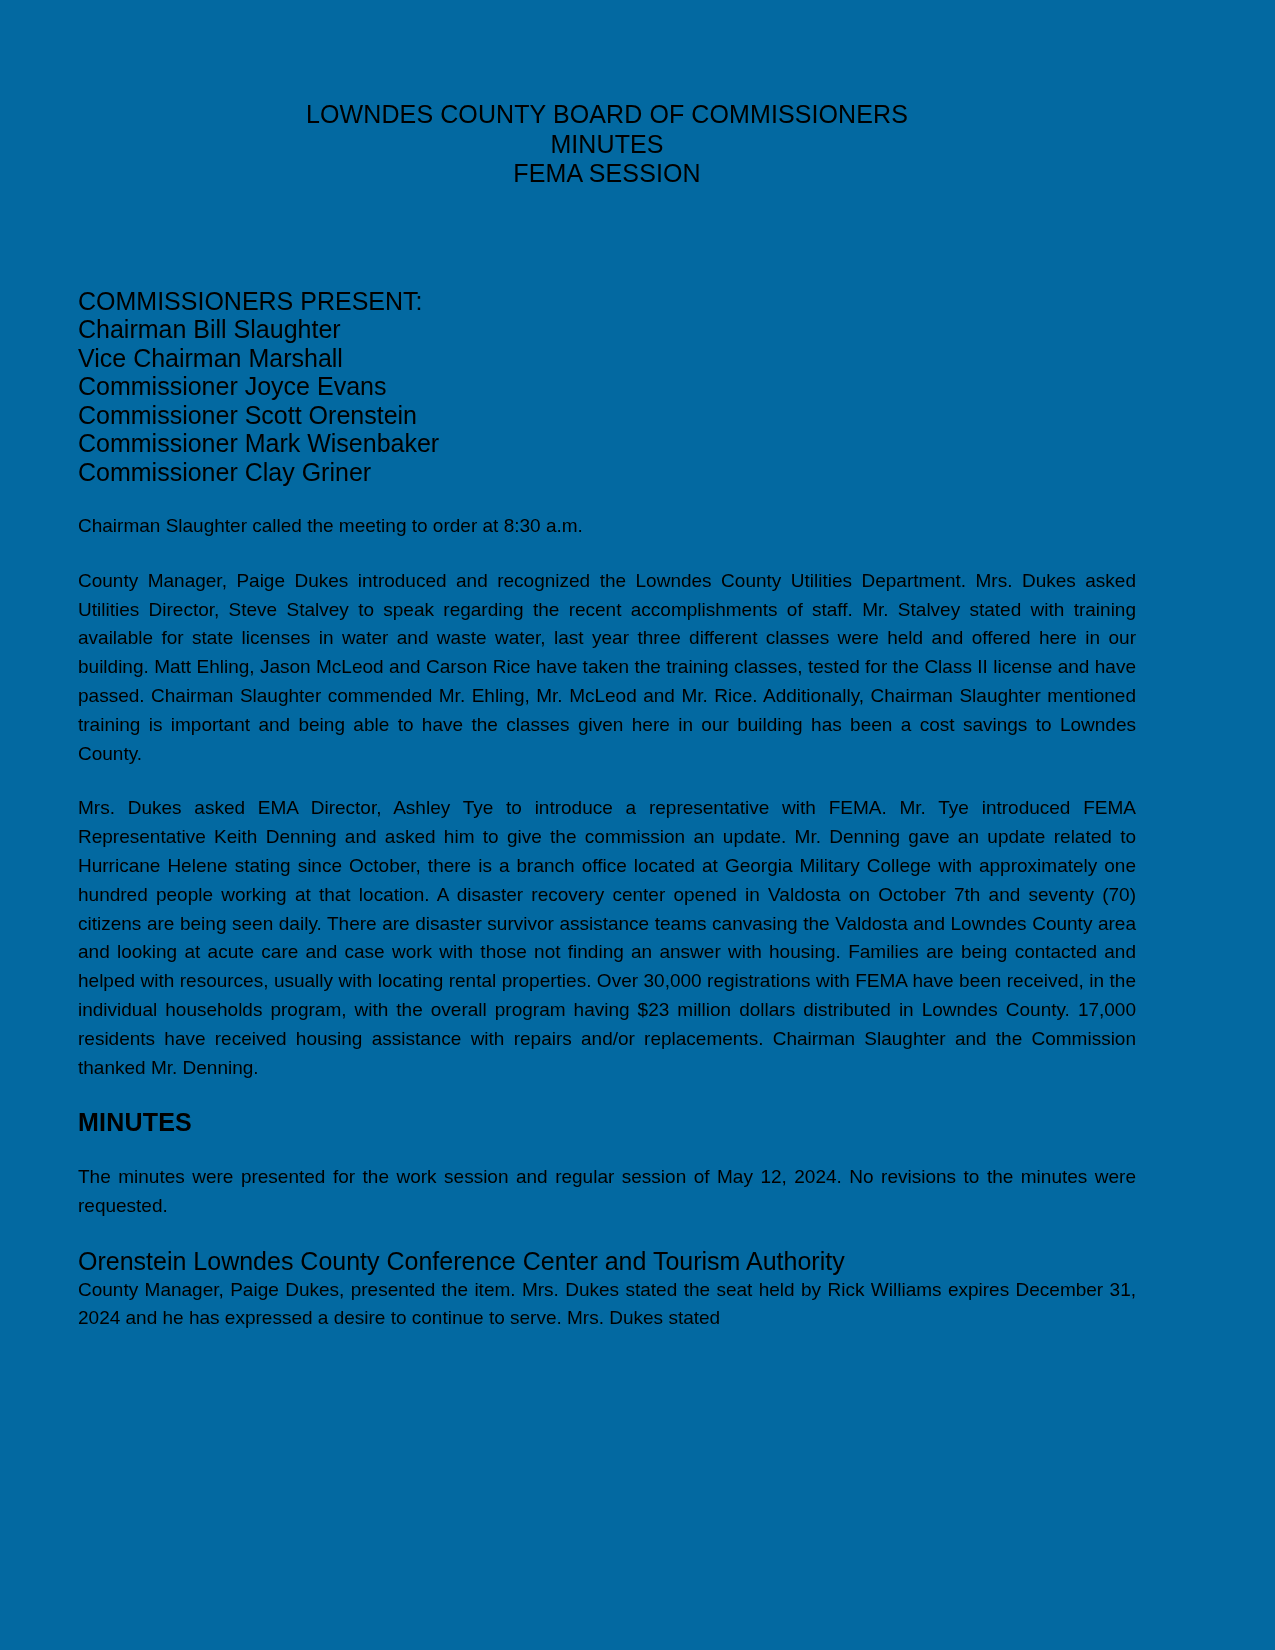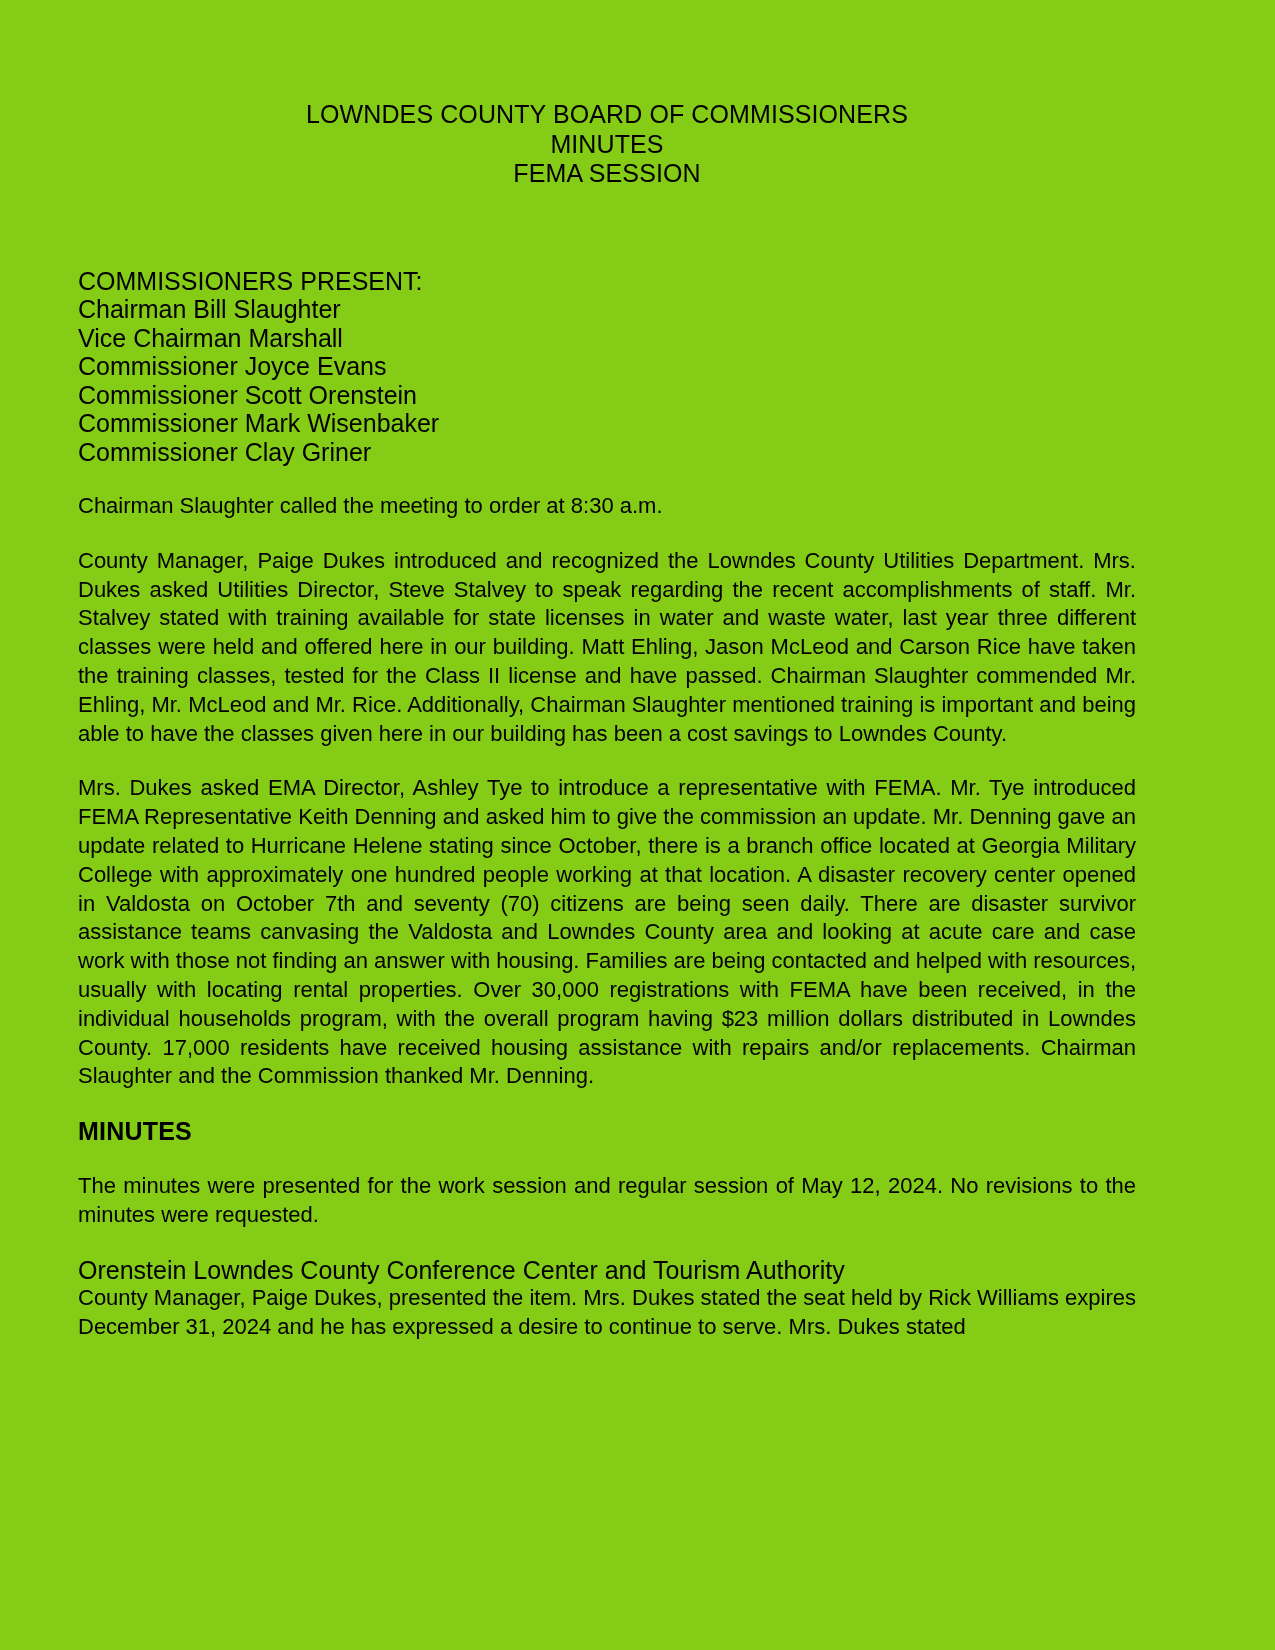--- a/index.html
+++ b/index.html
@@ -9,21 +9,21 @@
     background: #ffffff;
   }
   body {
     font-family: "Liberation Sans", sans-serif;
     color: #000000;
   }
   .page {
     position: relative;
     width: 1275px;
     height: 1650px;
-    background: #84cc16;
+    background: #0369a1;
     box-sizing: border-box;
     overflow: hidden;
   }
   .content {
     position: absolute;
     left: 78px;
     top: 0;
     width: 1058px;
   }
   .doc-header {
@@ -36,29 +36,30 @@
   .doc-header .line {
     display: block;
     white-space: pre;
   }
   .spacer-lg { height: 78px; }
   .spacer-para { height: 26px; }
 
   .roster {
     font-size: 25px;
     line-height: 28.5px;
+    margin-top: 20px;
   }
   .roster .line {
     display: block;
     white-space: pre;
   }
 
   p.body-text {
     margin: 0;
-    font-size: 22px;
+    font-size: 19px;
     line-height: 28.8px;
     text-align: justify;
     text-justify: inter-word;
     hyphens: none;
   }
   p.body-text.left {
     text-align: left;
   }
   h2.section-heading {
     margin: 0;

